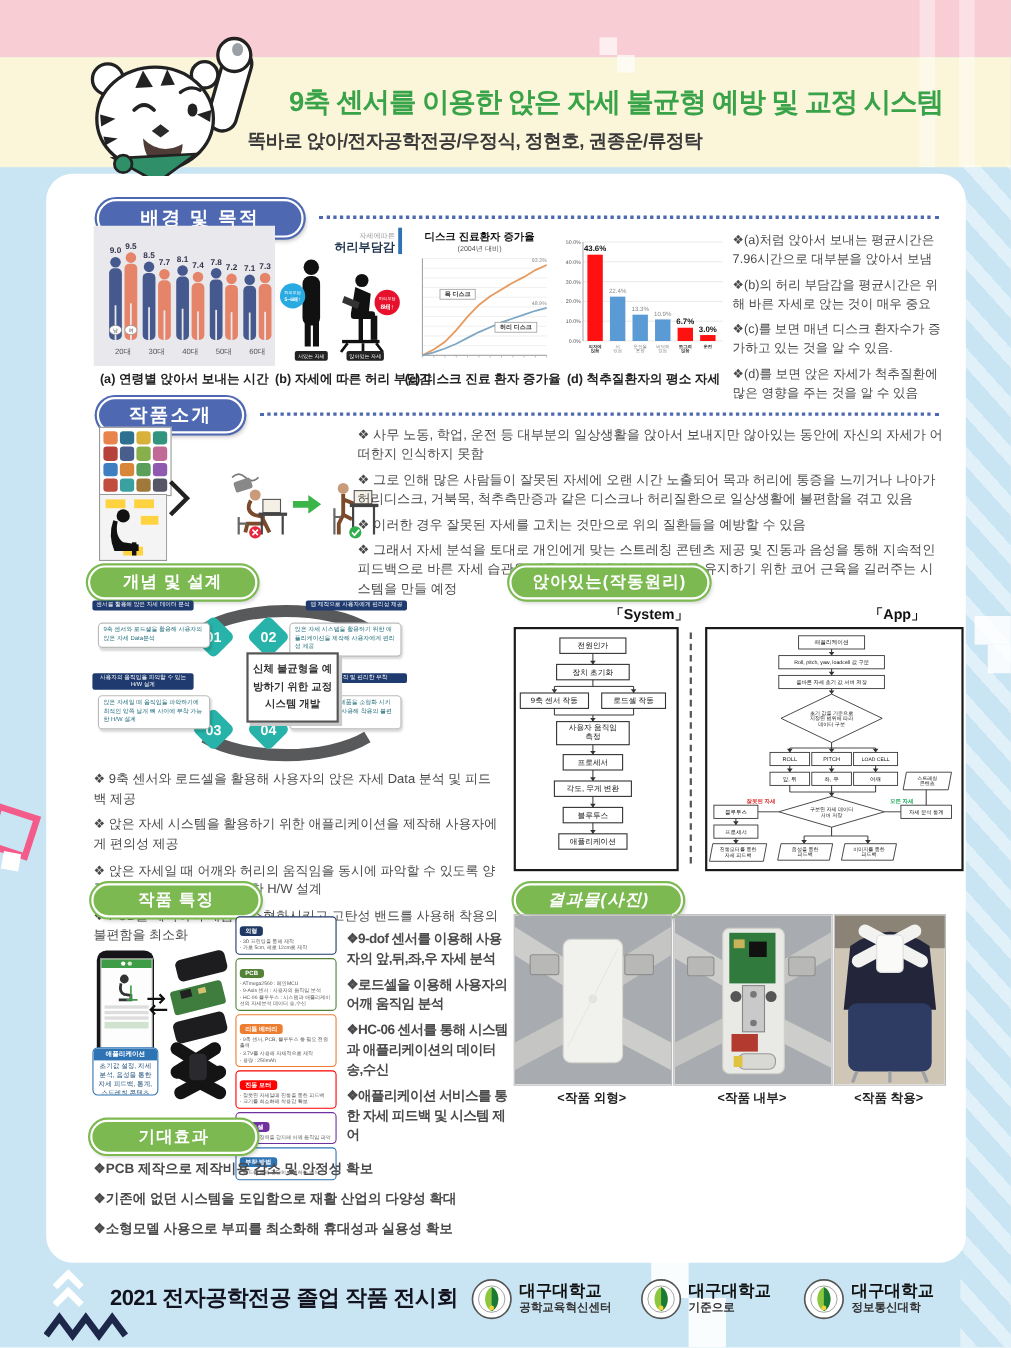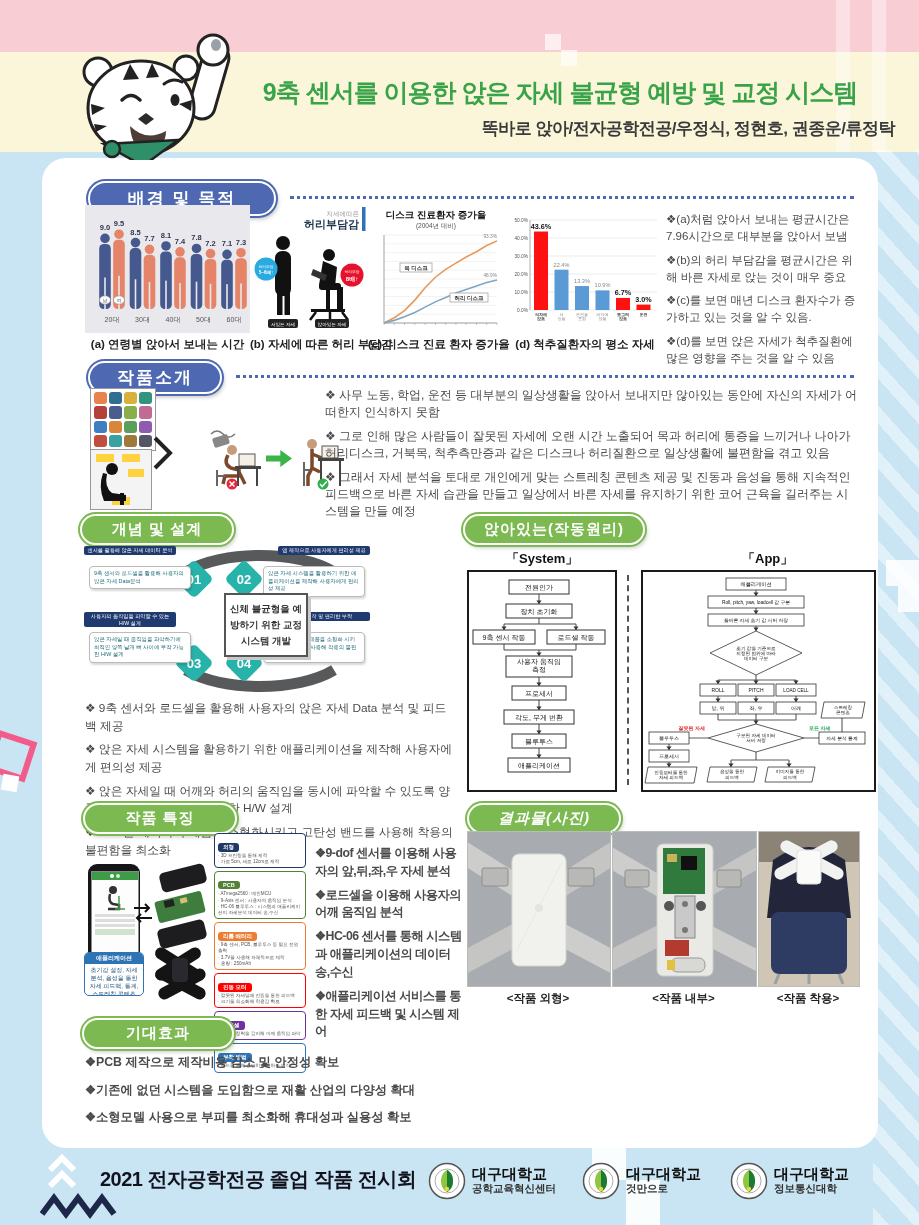--- a/index.html
+++ b/index.html
@@ -6,33 +6,33 @@
   body{width:919px;height:1225px;position:relative;overflow:hidden;
        background:#c9e5f4;font-family:"Liberation Sans",sans-serif;}
   .abs{position:absolute;}
   .band-pink{left:0;top:0;width:919px;height:52px;background:#f8cdd4;}
   .band-cream{left:0;top:52px;width:919px;height:100px;background:#fbf6da;}
   .stripes{right:0;top:150px;width:46px;height:1075px;
      background:repeating-linear-gradient(48deg,rgba(255,255,255,.45) 0 12px,rgba(255,255,255,0) 12px 30px);}
   .card{left:42px;top:158px;width:836px;height:990px;background:#fff;border-radius:24px;z-index:2;}
   .title{left:225px;top:76px;width:670px;text-align:center;color:#38a348;font-size:25px;
          font-weight:bold;white-space:nowrap;letter-spacing:-1px;z-index:3;}
-  .subtitle{left:225px;top:117px;width:670px;text-align:right;color:#3a3a3a;font-size:17px;
+  .subtitle{left:225px;top:117px;width:670px;text-align:left;color:#3a3a3a;font-size:17px;
          font-weight:600;white-space:nowrap;letter-spacing:-0.5px;z-index:3;}
   .pill{position:absolute;display:flex;align-items:center;justify-content:center;color:#fff;
         font-weight:bold;border-radius:30px;z-index:3;white-space:nowrap;}
   .pill.blue{background:#4e69b1;border:2px solid #fff;box-shadow:0 0 0 2px #4e69b1,2px 3px 4px rgba(0,0,0,.25);font-size:17px;letter-spacing:2px;}
   .pill.green{background:#7cb951;border:2px solid #fff;box-shadow:0 0 0 2px #7cb951,2px 3px 4px rgba(0,0,0,.2);font-size:15px;letter-spacing:1px;}
   .dots{position:absolute;border-top:3px dotted #4e69b1;z-index:3;}
   .cap{position:absolute;font-size:11.5px;font-weight:bold;color:#222;text-align:center;z-index:3;white-space:nowrap;}
   .blist{position:absolute;z-index:3;color:#4a4a4a;}
   .blist div{margin-bottom:6px;}
   .panel{position:absolute;z-index:3;}
   .flowbox{position:absolute;z-index:3;border:2.5px solid #1a1a1a;background:#fff;}
-  .flowtitle{position:absolute;z-index:3;font-weight:bold;font-size:13px;color:#111;white-space:nowrap;}
+  .flowtitle{position:absolute;z-index:3;font-weight:bold;font-size:13px;color:#111;white-space:nowrap;margin-left:48px;}
   .dashline{position:absolute;z-index:3;border-left:2px dashed #555;}
   .photo{position:absolute;z-index:3;overflow:hidden;border:1px solid #bbb;}
   .phone{position:absolute;z-index:3;background:#15151a;border-radius:9px;padding:7px 3px;}
   .phone .screen{width:100%;height:100%;background:#fdfdfd;border:1px solid #888;position:relative;overflow:hidden;}
   .appbox{position:absolute;z-index:3;border:1.5px solid #2e74b5;border-radius:5px;background:#fff;overflow:hidden;}
   .appbox .hd{background:#2e74b5;color:#fff;font-size:6px;font-weight:bold;text-align:center;padding:1px 0;}
   .appbox .bd{font-size:6px;color:#1f4e79;padding:2px 3px;text-align:center;line-height:1.35;}
   .callouts{position:absolute;z-index:3;display:flex;flex-direction:column;gap:3px;}
   .co{border:1px solid #999;border-radius:4px;background:#fff;padding:1px 3px 2px;}
   .co .lbl{display:inline-block;color:#fff;font-size:5.5px;font-weight:bold;border-radius:3px;padding:1px 5px;margin-bottom:1px;}
@@ -317,20 +317,21 @@
   <rect x="26" y="18" width="16" height="12" fill="#f5f0e6" stroke="#555" stroke-width="1"></rect>
   <rect x="22" y="30" width="26" height="3" fill="#444"></rect>
   <path d="M25,33 L25,58 M44,33 L44,58" stroke="#444" stroke-width="2"></path>
   <path d="M8,34 L8,58 M8,42 L14,42" stroke="#666" stroke-width="2"></path>
   <circle cx="27" cy="56" r="5.5" fill="#2fae4c"></circle>
   <path d="M24,56 l2.2,2.5 l4.5,-5" stroke="#fff" stroke-width="1.5" fill="none"></path>
 </svg>
 <div class="blist" style="left:325px;top:387px;width:533px;font-size:12px;line-height:1.45;">
     <div>❖ 사무 노동, 학업, 운전 등 대부분의 일상생활을 앉아서 보내지만 않아있는 동안에 자신의 자세가 어떠한지 인식하지 못함</div>
     <div>❖ 그로 인해 많은 사람들이 잘못된 자세에 오랜 시간 노출되어 목과 허리에 통증을 느끼거나 나아가 허리디스크, 거북목, 척추측만증과 같은 디스크나 허리질환으로 일상생활에 불편함을 겪고 있음</div>
+    <div>❖ 이러한 경우 잘못된 자세를 고치는 것만으로 위의 질환들을 예방할 수 있음</div>
     <div>❖ 그래서 자세 분석을 토대로 개인에게 맞는 스트레칭 콘텐츠 제공 및 진동과 음성을 통해 지속적인 피드백으로 바른 자세 습관을 만들고 일상에서 바른 자세를 유지하기 위한 코어 근육을 길러주는 시스템을 만들 예정</div>
   </div>
 
 <div class="pill green" style="left:80px;top:514px;width:150px;height:27px;">개념 및 설계</div>
 <div id="concept" class="panel" style="left:82px;top:546px;width:380px;height:150px;">
   <svg width="380" height="150" viewBox="0 0 380 150" style="position:absolute;left:0;top:0;">
     <path d="M104,26 C140,4 216,4 252,26" stroke="#58595b" stroke-width="11" fill="none"></path>
     <path d="M104,124 C140,146 216,146 252,124" stroke="#58595b" stroke-width="11" fill="none"></path>
     <g id="concept-arrows">
         <rect x="98" y="19" width="28" height="28" rx="5" fill="#27b3aa" transform="rotate(45 112 33)"></rect>
@@ -629,21 +630,21 @@
     <div class="logo" style="left: 582px; top: 1162px;">
       <svg width="38" height="38" viewBox="0 0 38 38">
         <circle cx="19" cy="19" r="17.5" fill="#fff" stroke="#555" stroke-width="1.5"></circle>
         <circle cx="19" cy="19" r="12" fill="#fff" stroke="#999" stroke-width="0.8"></circle>
         <path d="M19,8 C27,12 27,26 19,30 C11,26 11,12 19,8 z" fill="#8dc63f"></path>
         <path d="M19,8 C27,12 27,26 19,30 z" fill="#1b7b34"></path>
         <circle cx="19" cy="27" r="2.2" fill="#f4d23c"></circle>
       </svg>
       <div>
         <div class="nm">대구대학교</div>
-        <div class="dp">것만으로</div>
+        <div class="dp">기준으로</div>
       </div>
     </div>
     <div class="logo" style="left: 730px; top: 1162px;">
       <svg width="38" height="38" viewBox="0 0 38 38">
         <circle cx="19" cy="19" r="17.5" fill="#fff" stroke="#555" stroke-width="1.5"></circle>
         <circle cx="19" cy="19" r="12" fill="#fff" stroke="#999" stroke-width="0.8"></circle>
         <path d="M19,8 C27,12 27,26 19,30 C11,26 11,12 19,8 z" fill="#8dc63f"></path>
         <path d="M19,8 C27,12 27,26 19,30 z" fill="#1b7b34"></path>
         <circle cx="19" cy="27" r="2.2" fill="#f4d23c"></circle>
       </svg>

